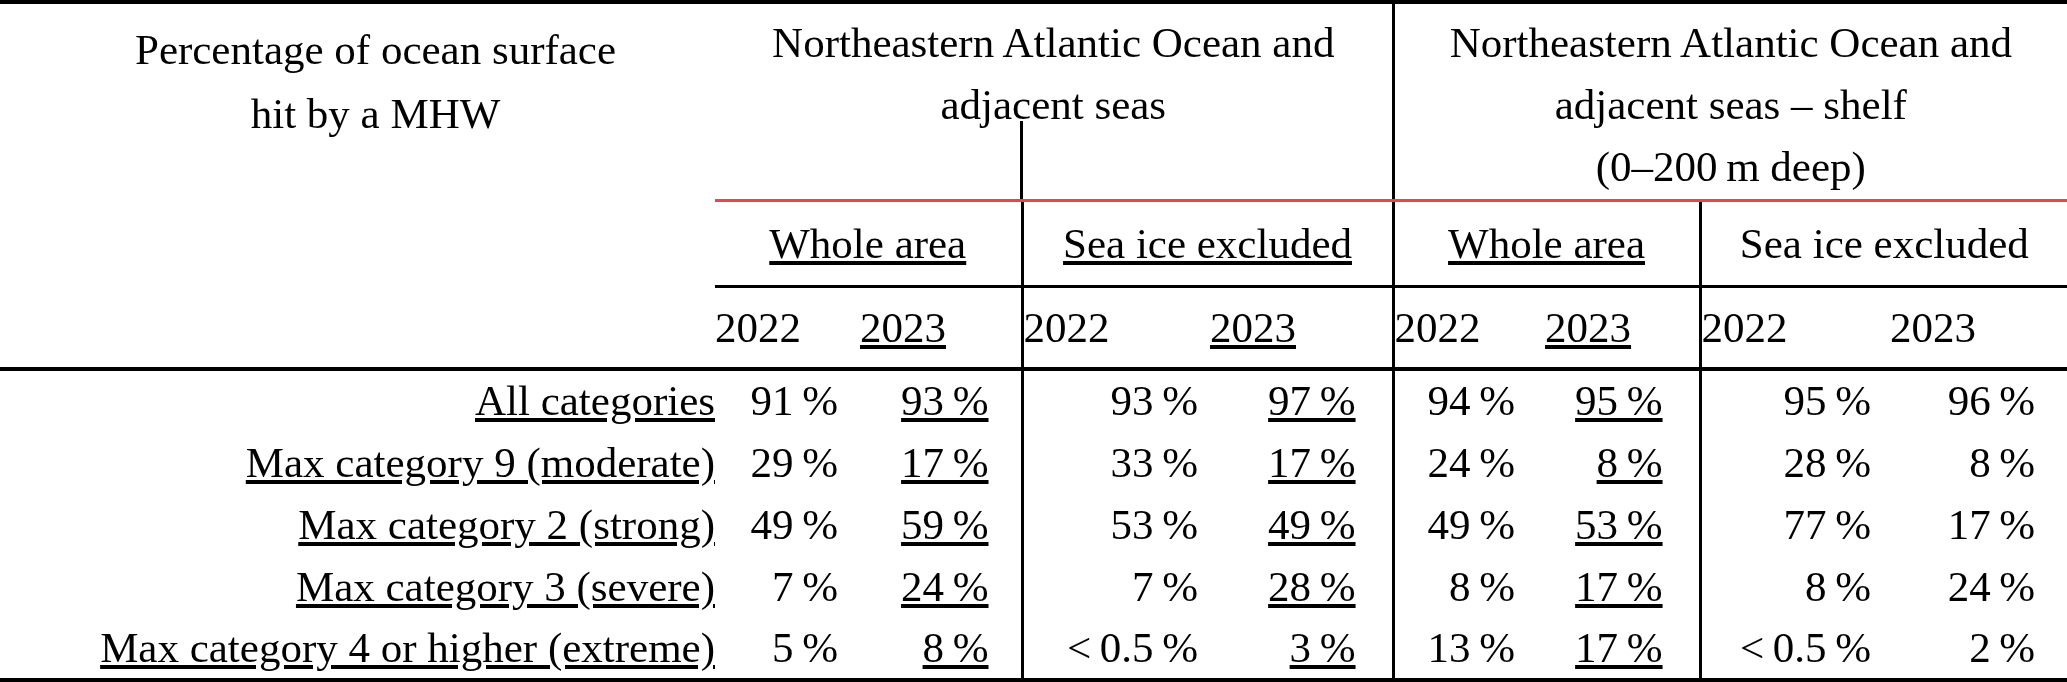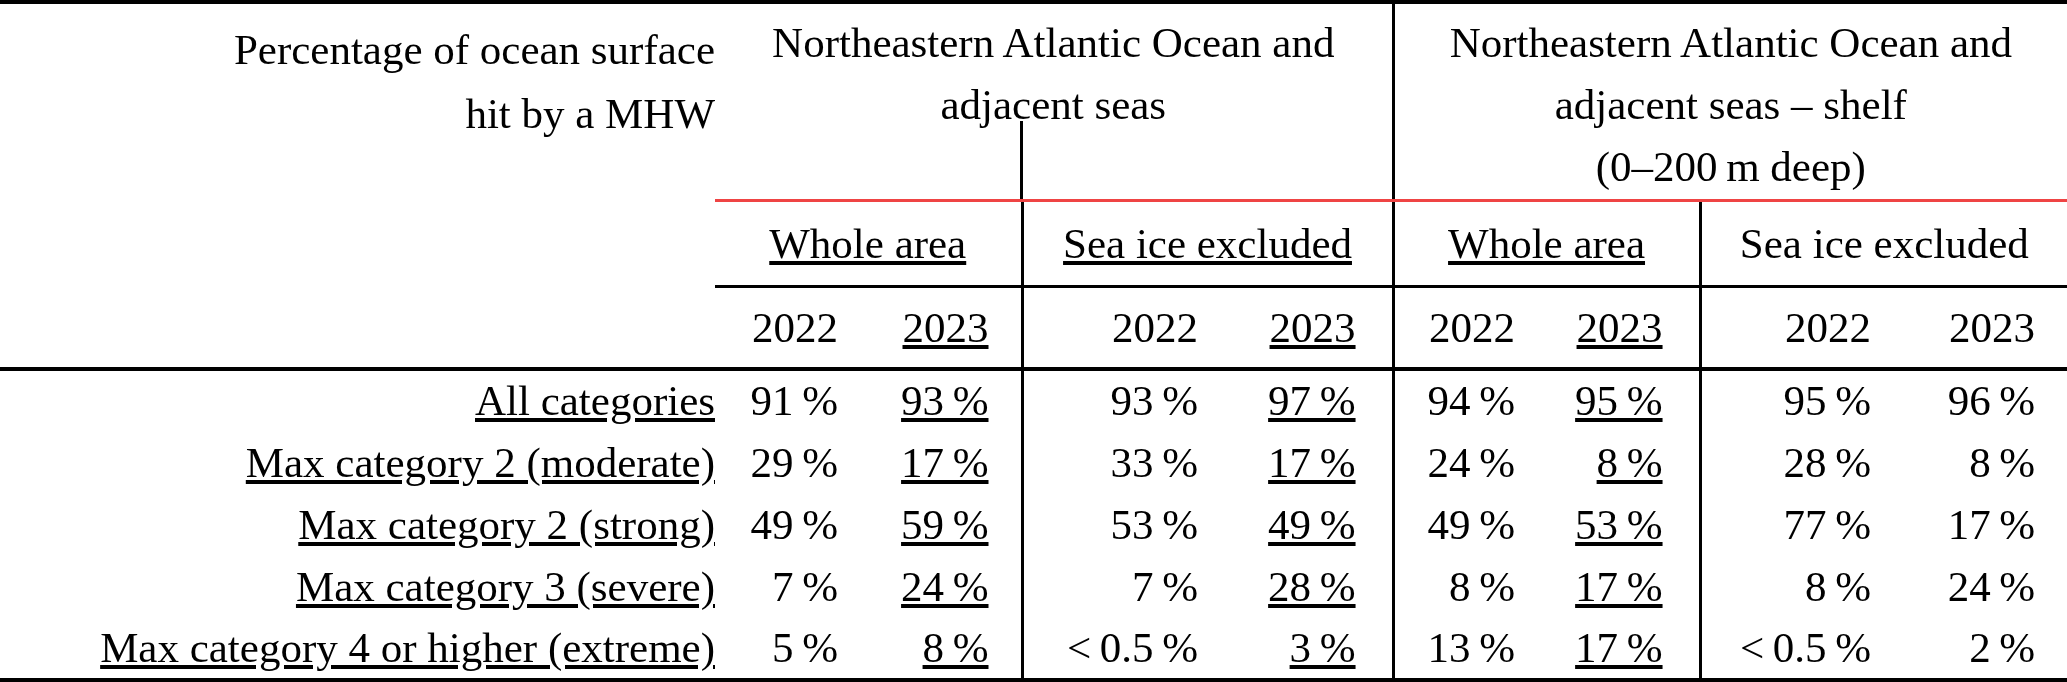--- a/index.html
+++ b/index.html
@@ -17,36 +17,36 @@
   th, td { font-weight: normal; padding: 0; margin: 0; }
 
   
   tr.gh th.ghcell {
     border-bottom: 3px solid #ef4444;
     vertical-align: top; text-align: center;
     line-height: 62px; padding-top: 8px; font-family: Liberation Serif, serif;
   }
   th.g1 { border-right: 3px solid #000; position: relative; }
   th.corner {
-    vertical-align: top; text-align: right;
+    vertical-align: top; text-align: center;
     padding: 14px 0 0 36px; line-height: 64px;
     border-bottom: 4px solid #000;
   }
   .stub {
     position: absolute; left: 305px; bottom: 0;
     width: 3px; height: 78px; background: #000;
   }
 
   
   tr.sh { height: 86px; }
   tr.sh th { border-bottom: 3px solid #000; text-align: center; vertical-align: middle; }
 
   
   tr.yh { height: 82px; }
-  tr.yh th { border-bottom: 4px solid #000; text-align: right; vertical-align: middle; }
+  tr.yh th { border-bottom: 4px solid #000; text-align: left; vertical-align: middle; }
 
   
   .vr { border-right: 3px solid #000; text-decoration: underline; }
 
   
   tr.body { height: 62px; }
   tr.body td { text-align: right; vertical-align: middle; }
   tr.gh { height: 190px; }
   td.label { text-align: left; padding-left: 36px; text-decoration: underline; }
 
@@ -119,21 +119,21 @@
       <td class="y2 vr">93 %</td>
       <td class="y3">93 %</td>
       <td class="y4 vr">97 %</td>
       <td class="y5">94 %</td>
       <td class="y6 vr">95 %</td>
       <td class="y7">95 %</td>
       <td class="y8">96 %</td>
     </tr>
 
     <tr class="body">
-      <td class="label">Max category 2 (moderate)</td>
+      <td class="label">Max category 9 (moderate)</td>
       <td class="y1">29 %</td>
       <td class="y2 vr">17 %</td>
       <td class="y3">33 %</td>
       <td class="y4 vr">17 %</td>
       <td class="y5">24 %</td>
       <td class="y6 vr">8 %</td>
       <td class="y7">28 %</td>
       <td class="y8">8 %</td>
     </tr>
 

